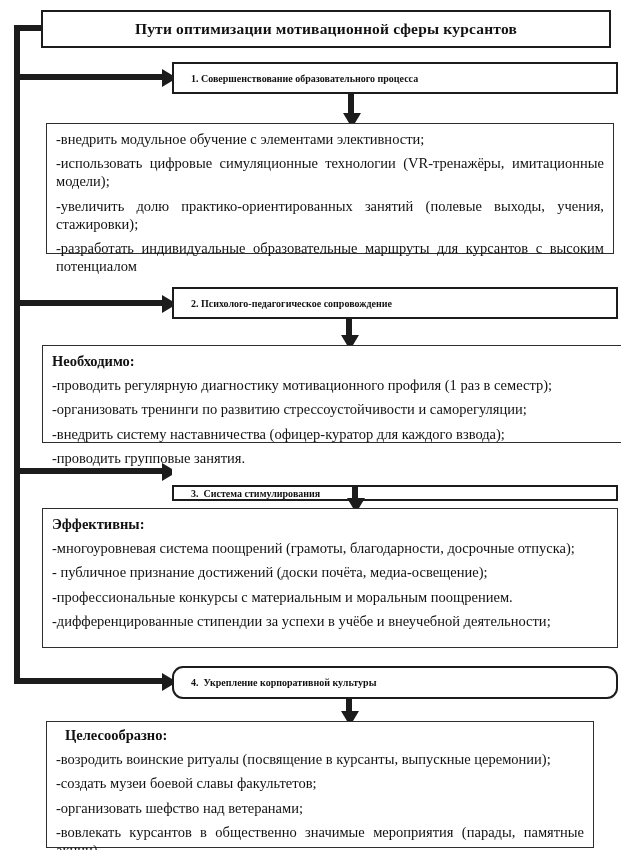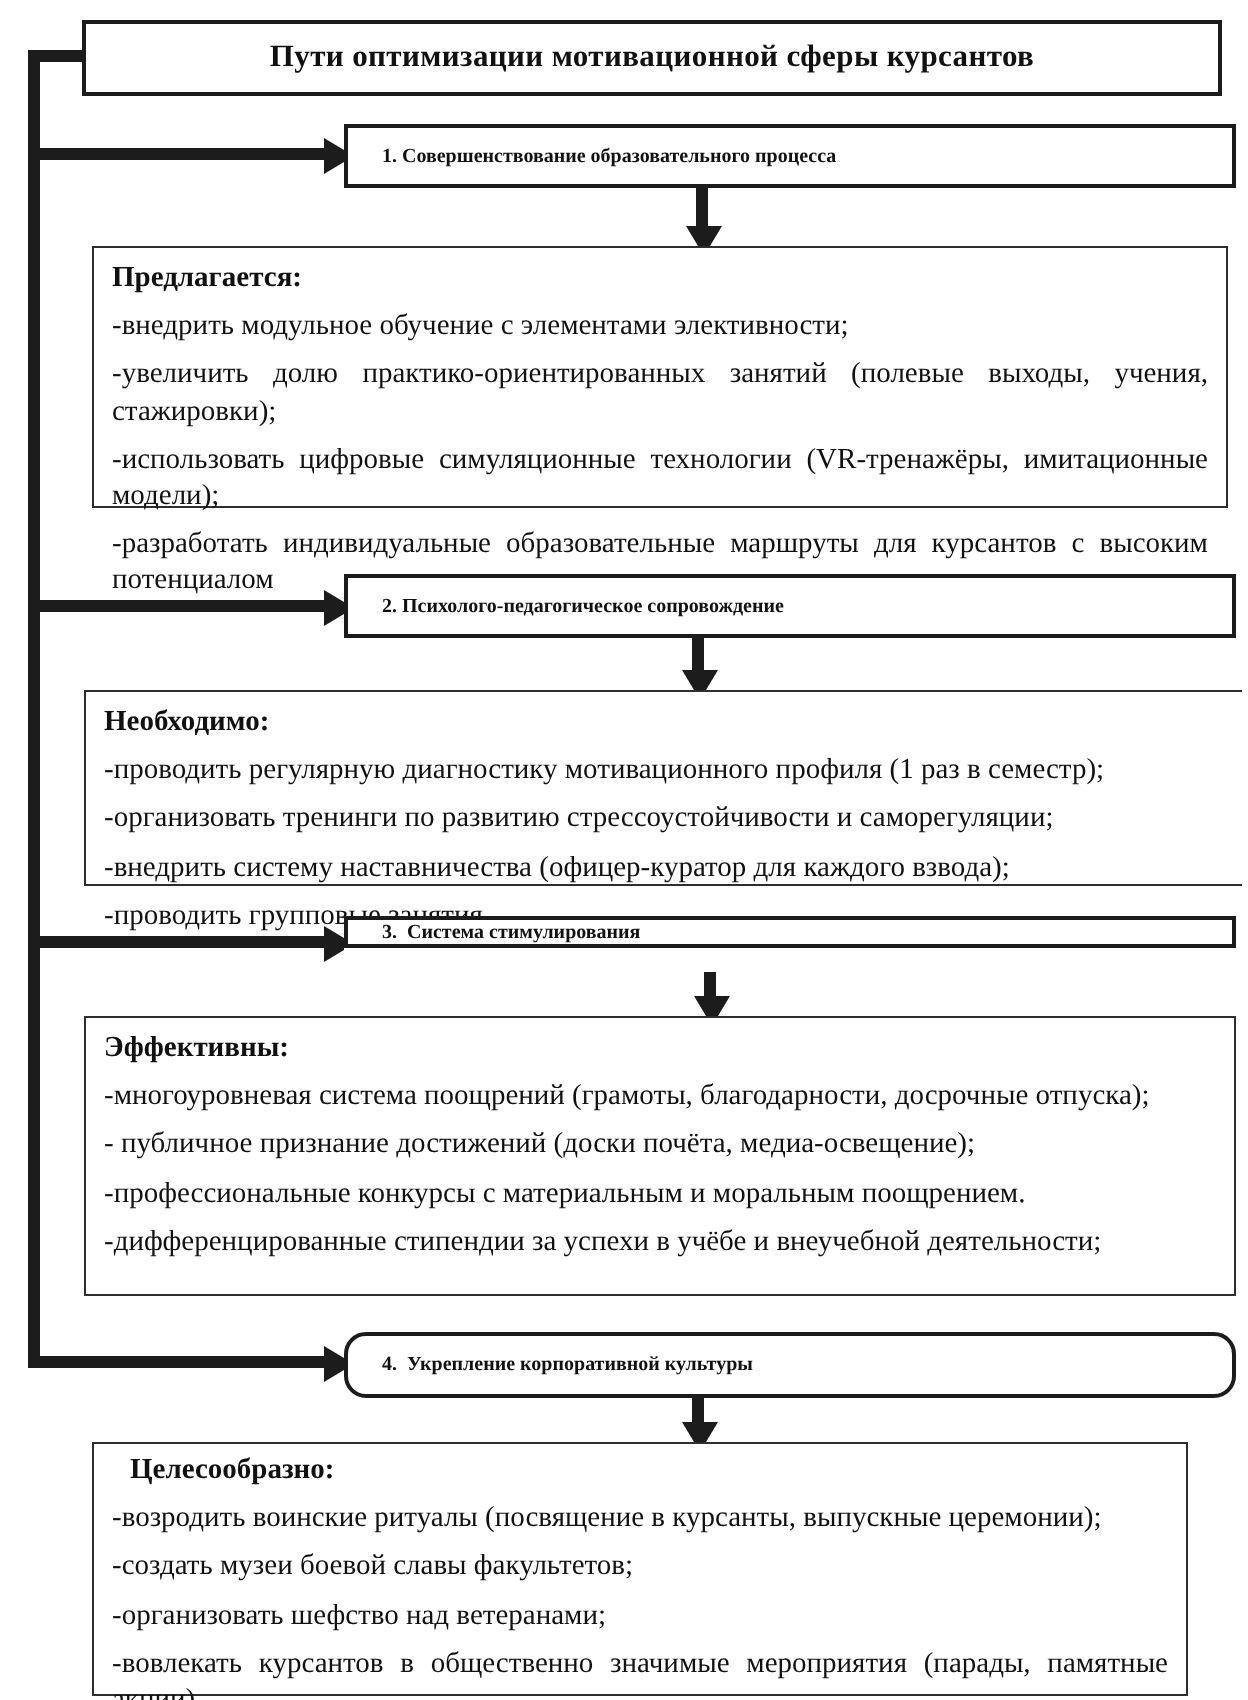--- a/index.html
+++ b/index.html
@@ -88,41 +88,40 @@
   <div class="title-box">
     <span>Пути оптимизации мотивационной сферы курсантов</span>
   </div>
 
   <div class="header-box" style="top:56px; height:32px;">
     <span>1. Совершенствование образовательного процесса</span>
   </div>
   <div class="line" style="left:342px; top:88px; width:2px; height:20px;"></div>
   <div class="arrowhead-down" style="left:337px; top:107px;"></div>
   <div class="detail-box" style="left:40px; top:117px; width:568px; height:131px;">
-    <div class="lead">Предлагается:</div>
     <div class="item">-внедрить модульное обучение с элементами элективности;</div>
+    <div class="item">-использовать цифровые симуляционные технологии (VR-тренажёры, имитационные модели);</div>
     <div class="item">-увеличить долю практико-ориентированных занятий (полевые выходы, учения, стажировки);</div>
-    <div class="item">-использовать цифровые симуляционные технологии (VR-тренажёры, имитационные модели);</div>
     <div class="item">-разработать индивидуальные образовательные маршруты для курсантов с высоким потенциалом</div>
   </div>
 
   <div class="header-box" style="top:281px; height:32px;">
     <span>2. Психолого-педагогическое сопровождение</span>
   </div>
   <div class="line" style="left:340px; top:313px; width:2px; height:17px;"></div>
   <div class="arrowhead-down" style="left:335px; top:329px;"></div>
   <div class="detail-box" style="left:36px; top:339px; width:580px; height:98px;">
     <div class="lead">Необходимо:</div>
     <div class="item">-проводить регулярную диагностику мотивационного профиля (1 раз в семестр);</div>
     <div class="item">-организовать тренинги по развитию стрессоустойчивости и саморегуляции;</div>
     <div class="item">-внедрить систему наставничества (офицер-куратор для каждого взвода);</div>
     <div class="item">-проводить групповые занятия.</div>
   </div>
 
-  <div class="header-box" style="top:452px; height:16px;">
+  <div class="header-box" style="top:479px; height:16px;">
     <span>3.  Система стимулирования</span>
   </div>
   <div class="line" style="left:346px; top:480px; width:2px; height:13px;"></div>
   <div class="arrowhead-down" style="left:341px; top:492px;"></div>
   <div class="detail-box" style="left:36px; top:502px; width:576px; height:140px;">
     <div class="lead">Эффективны:</div>
     <div class="item">-многоуровневая система поощрений (грамоты, благодарности, досрочные отпуска);</div>
     <div class="item">- публичное признание достижений (доски почёта, медиа-освещение);</div>
     <div class="item">-профессиональные конкурсы с материальным и моральным поощрением.</div>
     <div class="item">-дифференцированные стипендии за успехи в учёбе и внеучебной деятельности;</div>

